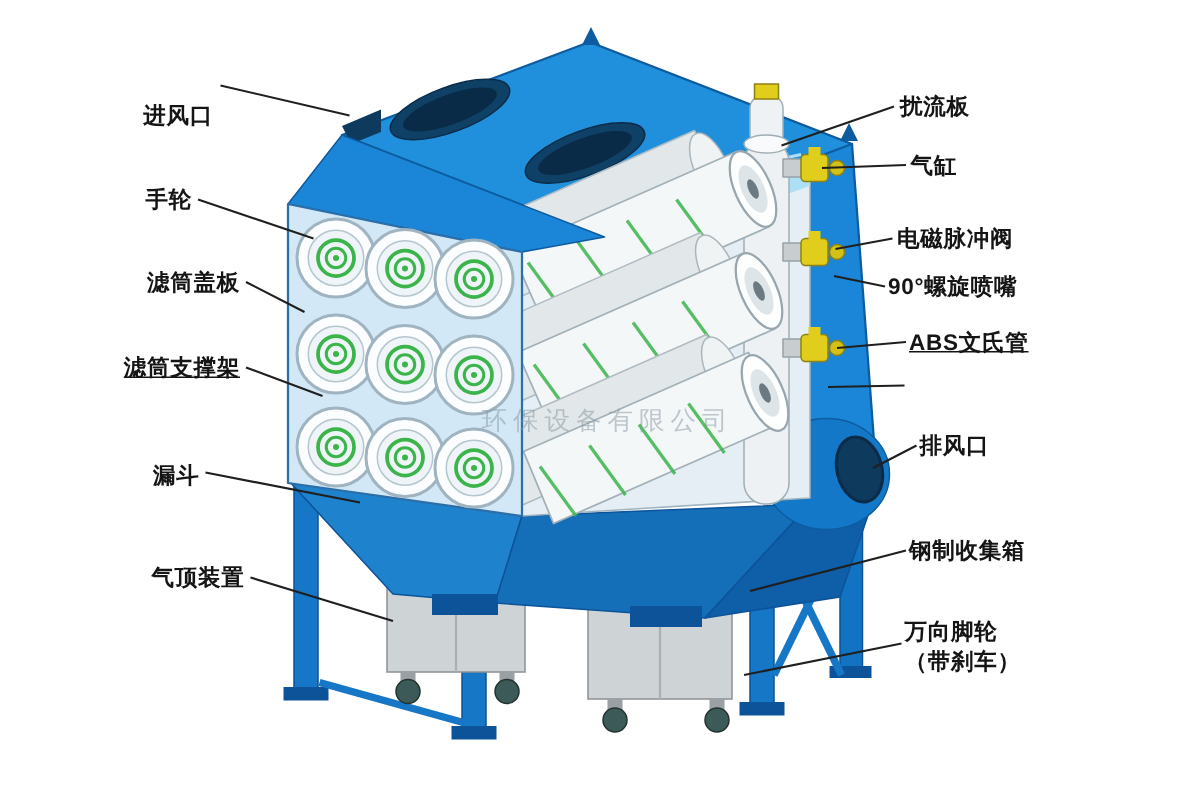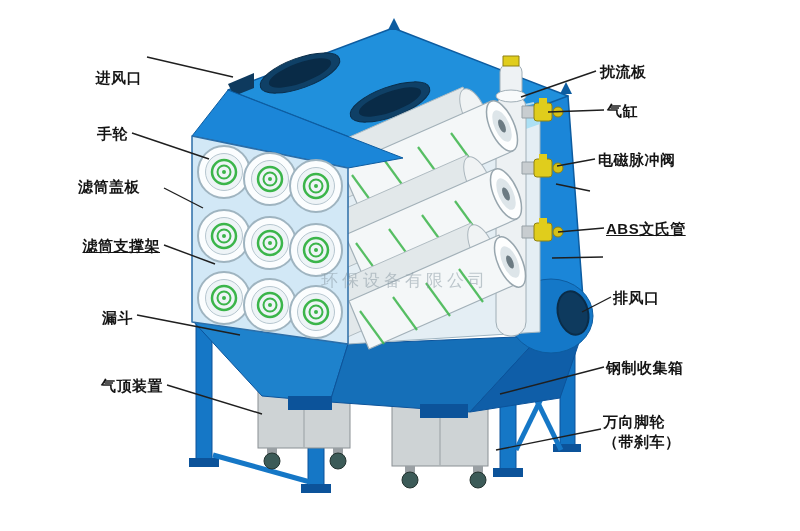--- a/index.html
+++ b/index.html
@@ -256,28 +256,29 @@
     <line x1="604" y1="228" x2="558" y2="232"></line>
     <line x1="603" y1="257" x2="552" y2="258"></line>
     <line x1="611" y1="297" x2="582" y2="312"></line>
     <line x1="604" y1="367" x2="500" y2="394"></line>
     <line x1="601" y1="429" x2="496" y2="450"></line>
   </g>
 </svg>
 
 <div class="lbl" style="right:658px; top:48px;margin-top:20px;">进风口</div>
 <div class="lbl" style="right:672px; top:124px;">手轮</div>
-<div class="lbl" style="right:660px; top:179px;font-family:Liberation Mono, monospace;">滤筒盖板</div>
+<div class="lbl" style="right:640px; top:179px;">滤筒盖板</div>
 <div class="lbl" style="right:640px; top:236px;text-decoration:underline;">滤筒支撑架</div>
 <div class="lbl" style="right:667px; top:308px;">漏斗</div>
 <div class="lbl" style="right:637px; top:376px;">气顶装置</div>
 
 <div class="lbl" style="left:600px; top:62px;font-family:Liberation Serif, serif;">扰流板</div>
 <div class="lbl" style="left:607px; top:101px;">气缸</div>
 <div class="lbl" style="left:598px; top:150px;">电磁脉冲阀</div>
+<div class="lbl" style="left:592px; top:182px;">90°螺旋喷嘴</div>
 <div class="lbl" style="left:606px; top:219px;text-decoration:underline;">ABS文氏管</div>
 <div class="lbl" style="left:613px; top:288px;">排风口</div>
 <div class="lbl" style="left:606px; top:358px;">钢制收集箱</div>
 <div class="lbl" style="left:603px; top:412px;">
   <span>万向脚轮</span>
   <span class="l2">（带刹车）</span>
 </div>
 
 </div>
 

